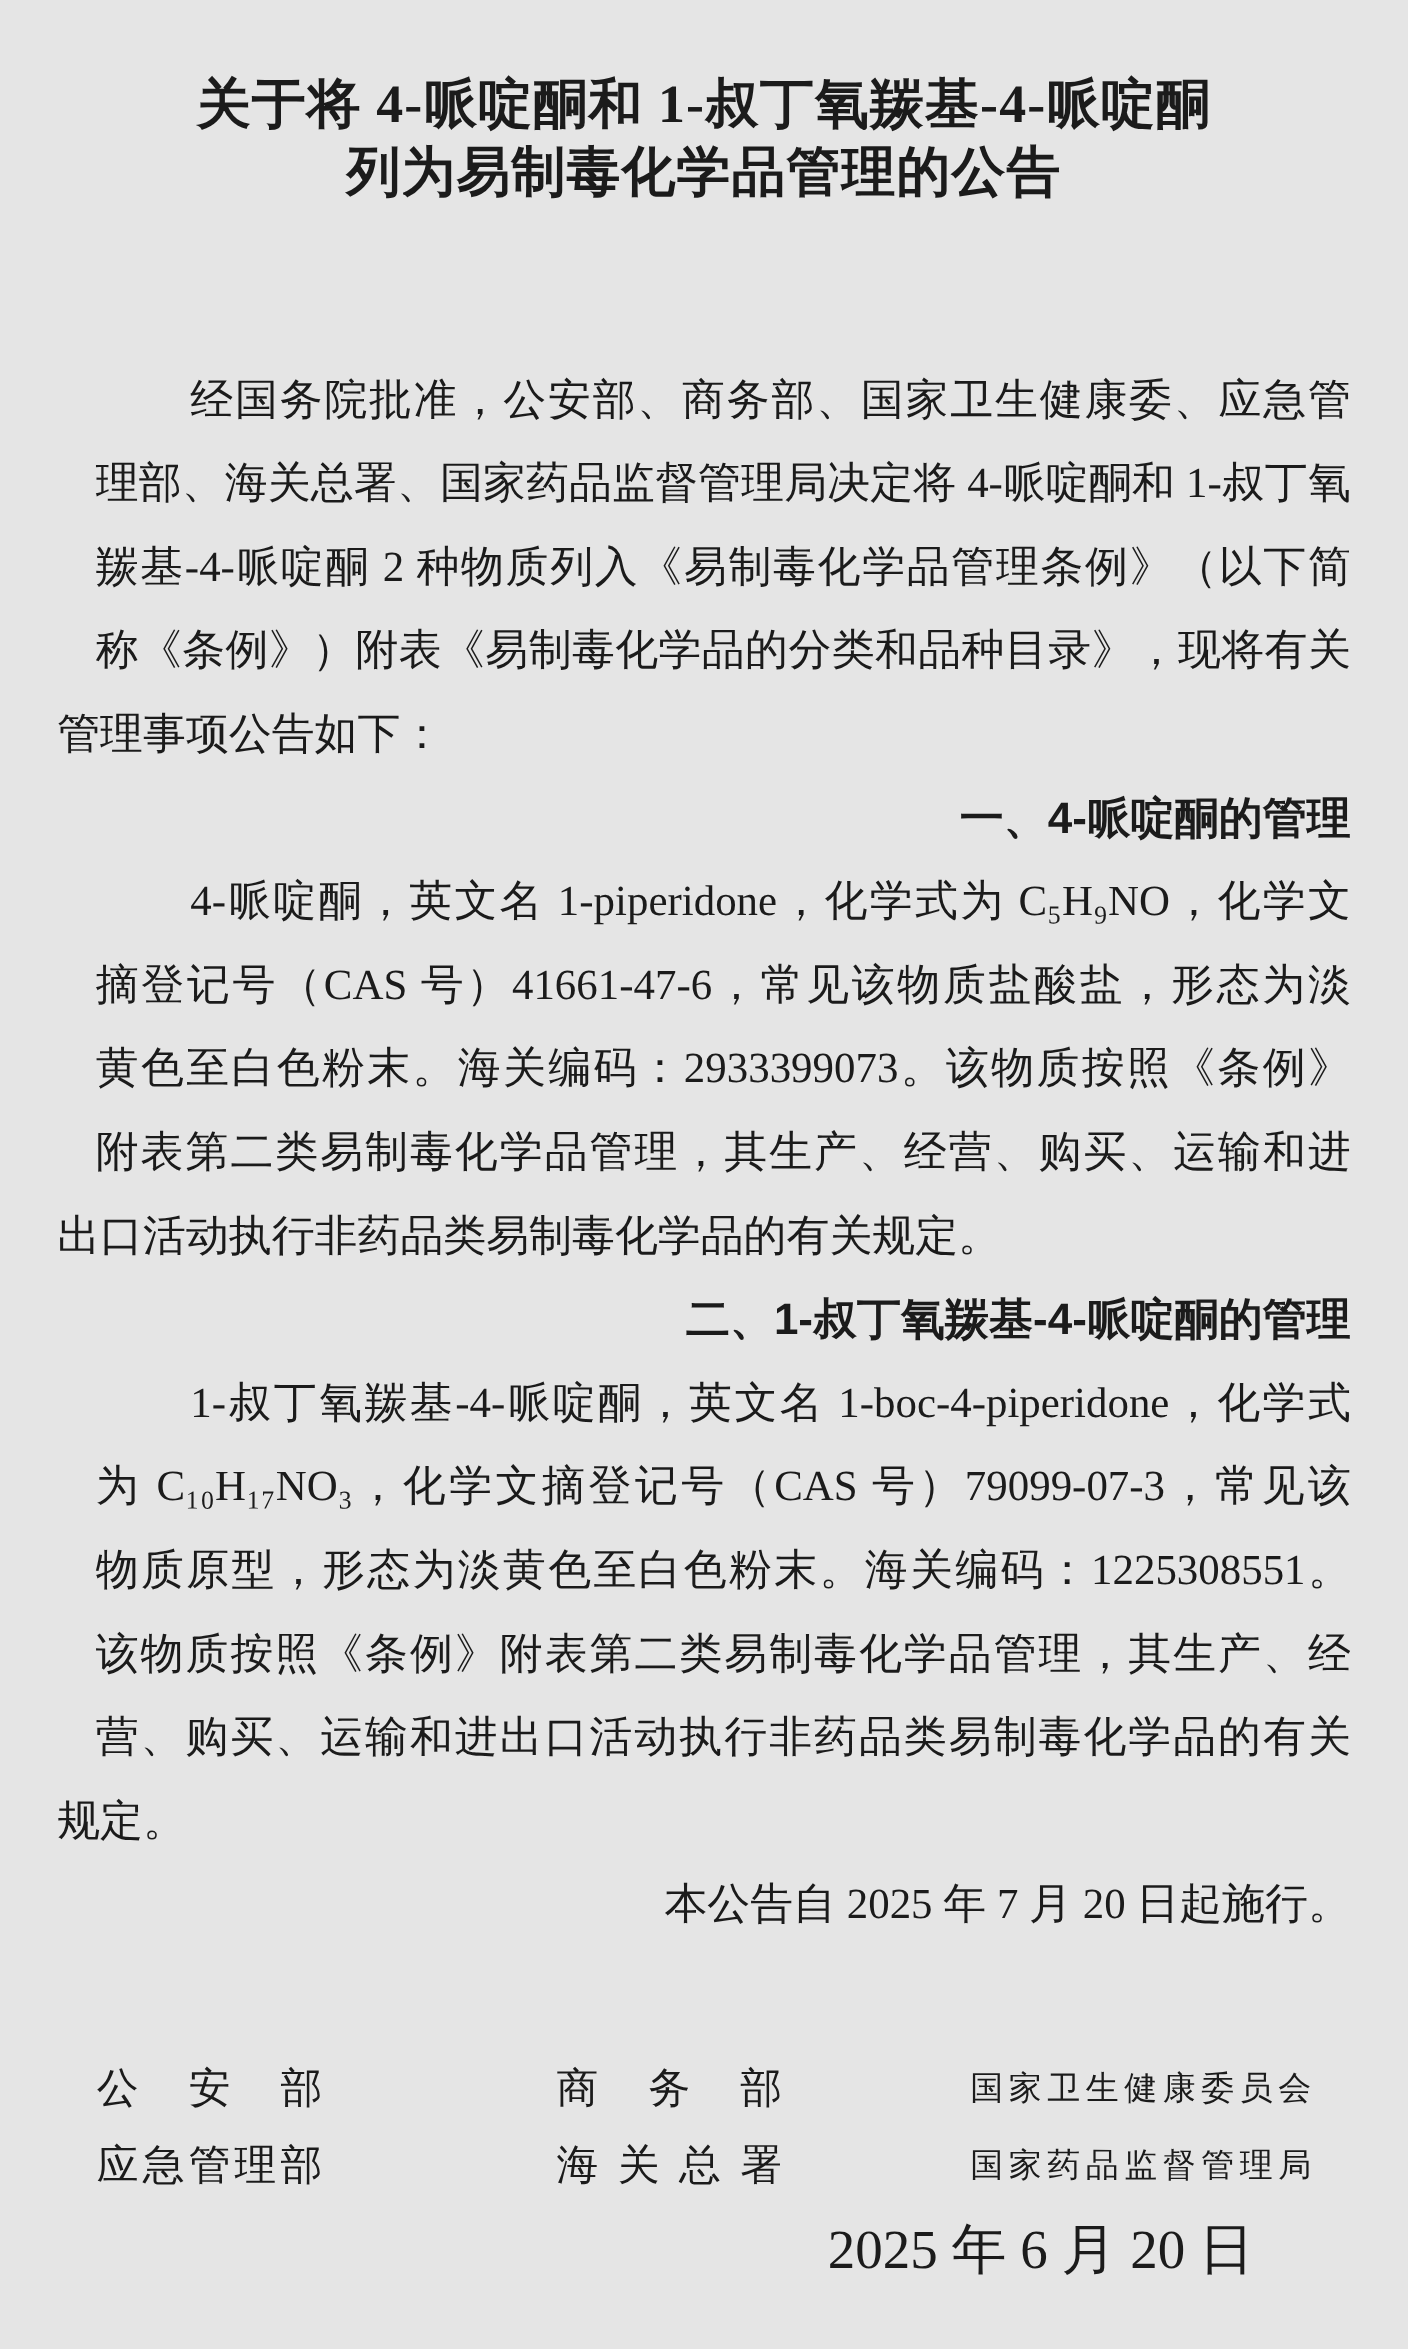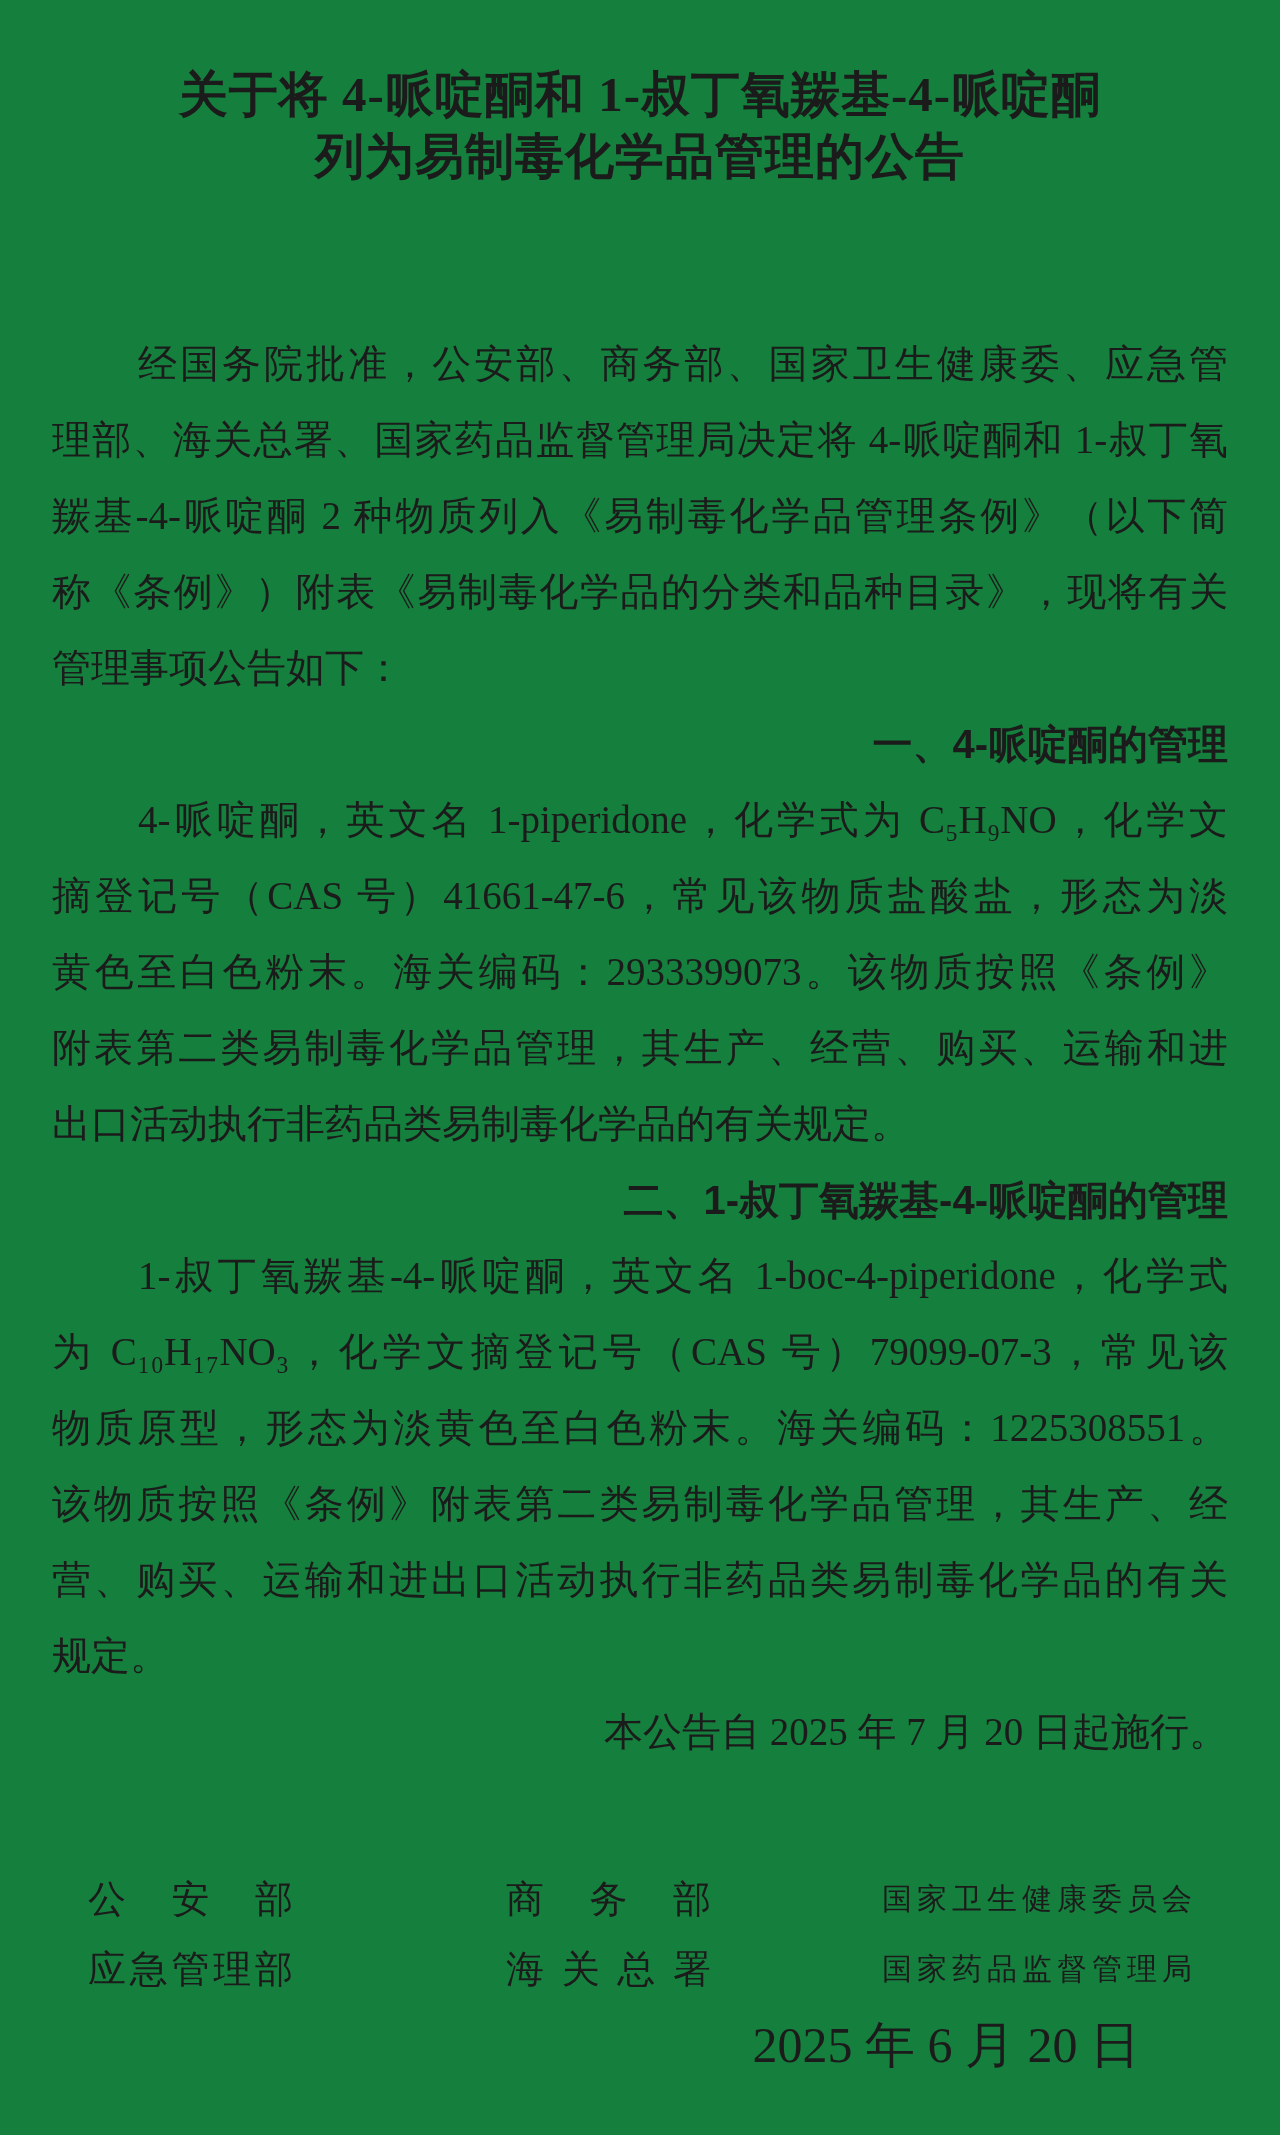--- a/index.html
+++ b/index.html
@@ -9,21 +9,21 @@
     background: #ffffff;
     color: #1b1b1b;
     font-family: "Liberation Serif", serif;
     overflow: hidden;
   }
   .page {
     width: 1280px;
     height: 2135px;
     box-sizing: border-box;
     padding: 64px 52px 0 52px;
-    background: #15803d;
+    background: #e5e5e5;
   }
   .title {
     text-align: center;
     font-weight: bold;
     font-size: 49px;
     line-height: 62px;
     letter-spacing: 1px;
     font-family: "Liberation Serif", serif;
   }
   .doc-body { margin-top: 138px; }
@@ -31,20 +31,21 @@
     height: 76px;
     line-height: 76px;
     font-size: 39px;
     white-space: nowrap;
     overflow: visible;
   }
   .fill {
     white-space: normal;
     text-align: justify;
     text-align-last: justify;
+    margin-left: 35px;
   }
   .indent { text-indent: 86px; text-align: right; }
   .heading {
     font-family: "Liberation Sans", sans-serif;
     font-weight: bold;
     font-size: 40px;
   }
   .signatures { margin-top: 94px; }
   .sig-row {
     display: flex;

